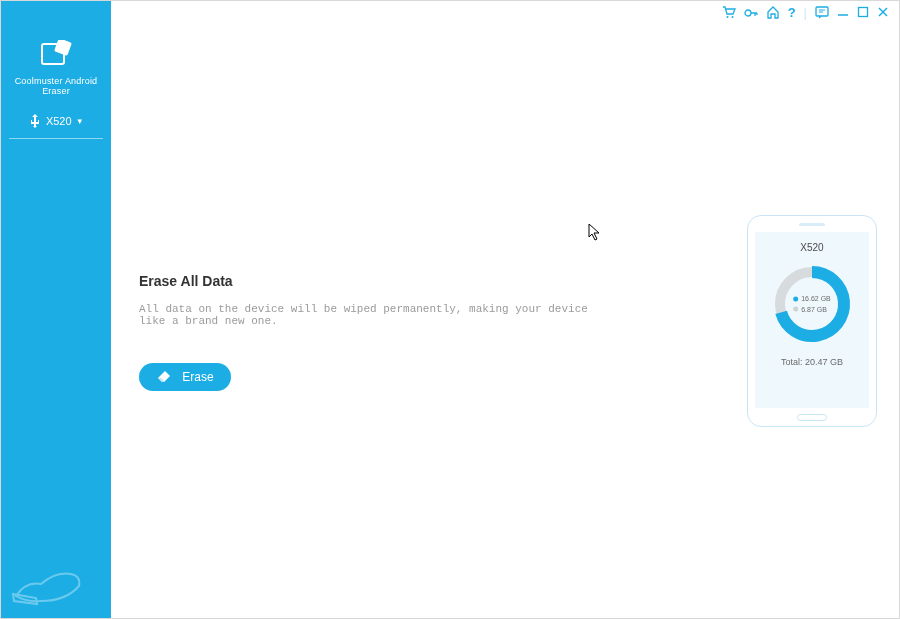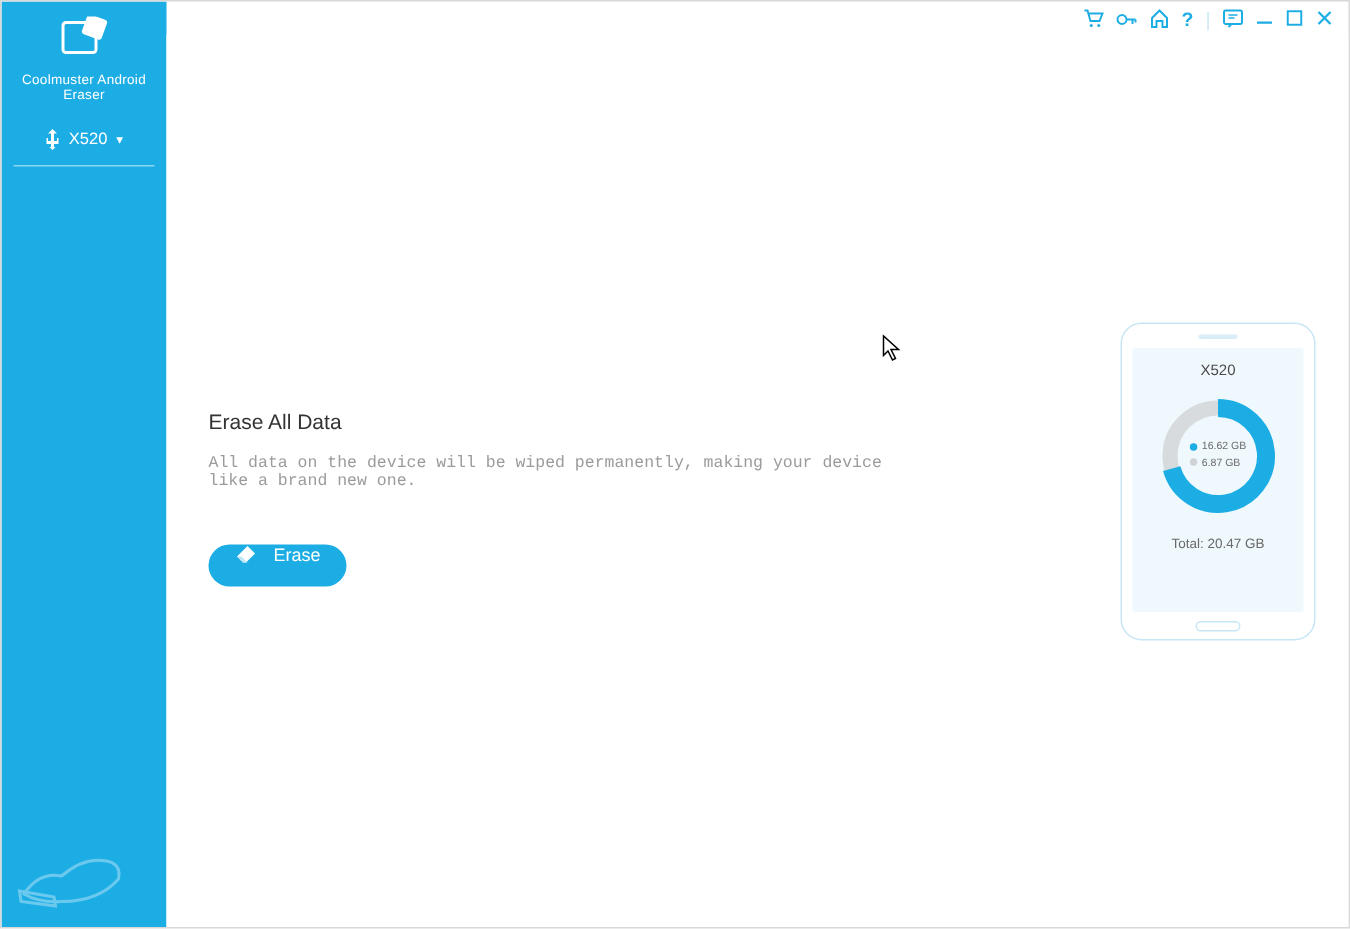--- a/index.html
+++ b/index.html
@@ -17,20 +17,21 @@
     position: absolute;
     left: 0; top: 0;
     width: 110px;
     height: 100%;
     background: #1dade5;
     color: #fff;
     text-align: center;
   }
   .brand {
     padding-top: 10px;
+    margin-top: 29px;
   }
   .brand-name {
     font-size: 9px;
     display: block;
     margin-top: 4px;
     letter-spacing: .2px;
   }
   .device-row {
     margin-top: 18px;
     font-size: 11px;
@@ -79,39 +80,40 @@
     background: #fff;
   }
   .content {
     position: absolute;
     left: 28px;
     top: 250px;
     width: 480px;
   }
   .heading {
     font-size: 14px;
-    font-weight: 400;
+    font-weight: 700;
     color: #333;
   }
   .desc {
     margin-top: 14px;
     font-size: 11px;
     color: #9b9b9b;
     font-family: Liberation Mono, monospace;
   }
   .erase-btn {
     margin-top: 36px;
     width: 92px;
     height: 28px;
     border: none;
     border-radius: 14px;
     background: #1dade5;
     color: #fff;
     font-size: 12px;
     display: flex;
+    align-items: center;
     justify-content: center;
     gap: 10px;
     cursor: pointer;
   }
   .erase-btn svg { flex: 0 0 auto; }
 
   
   .phone {
     position: absolute;
     right: 22px;

